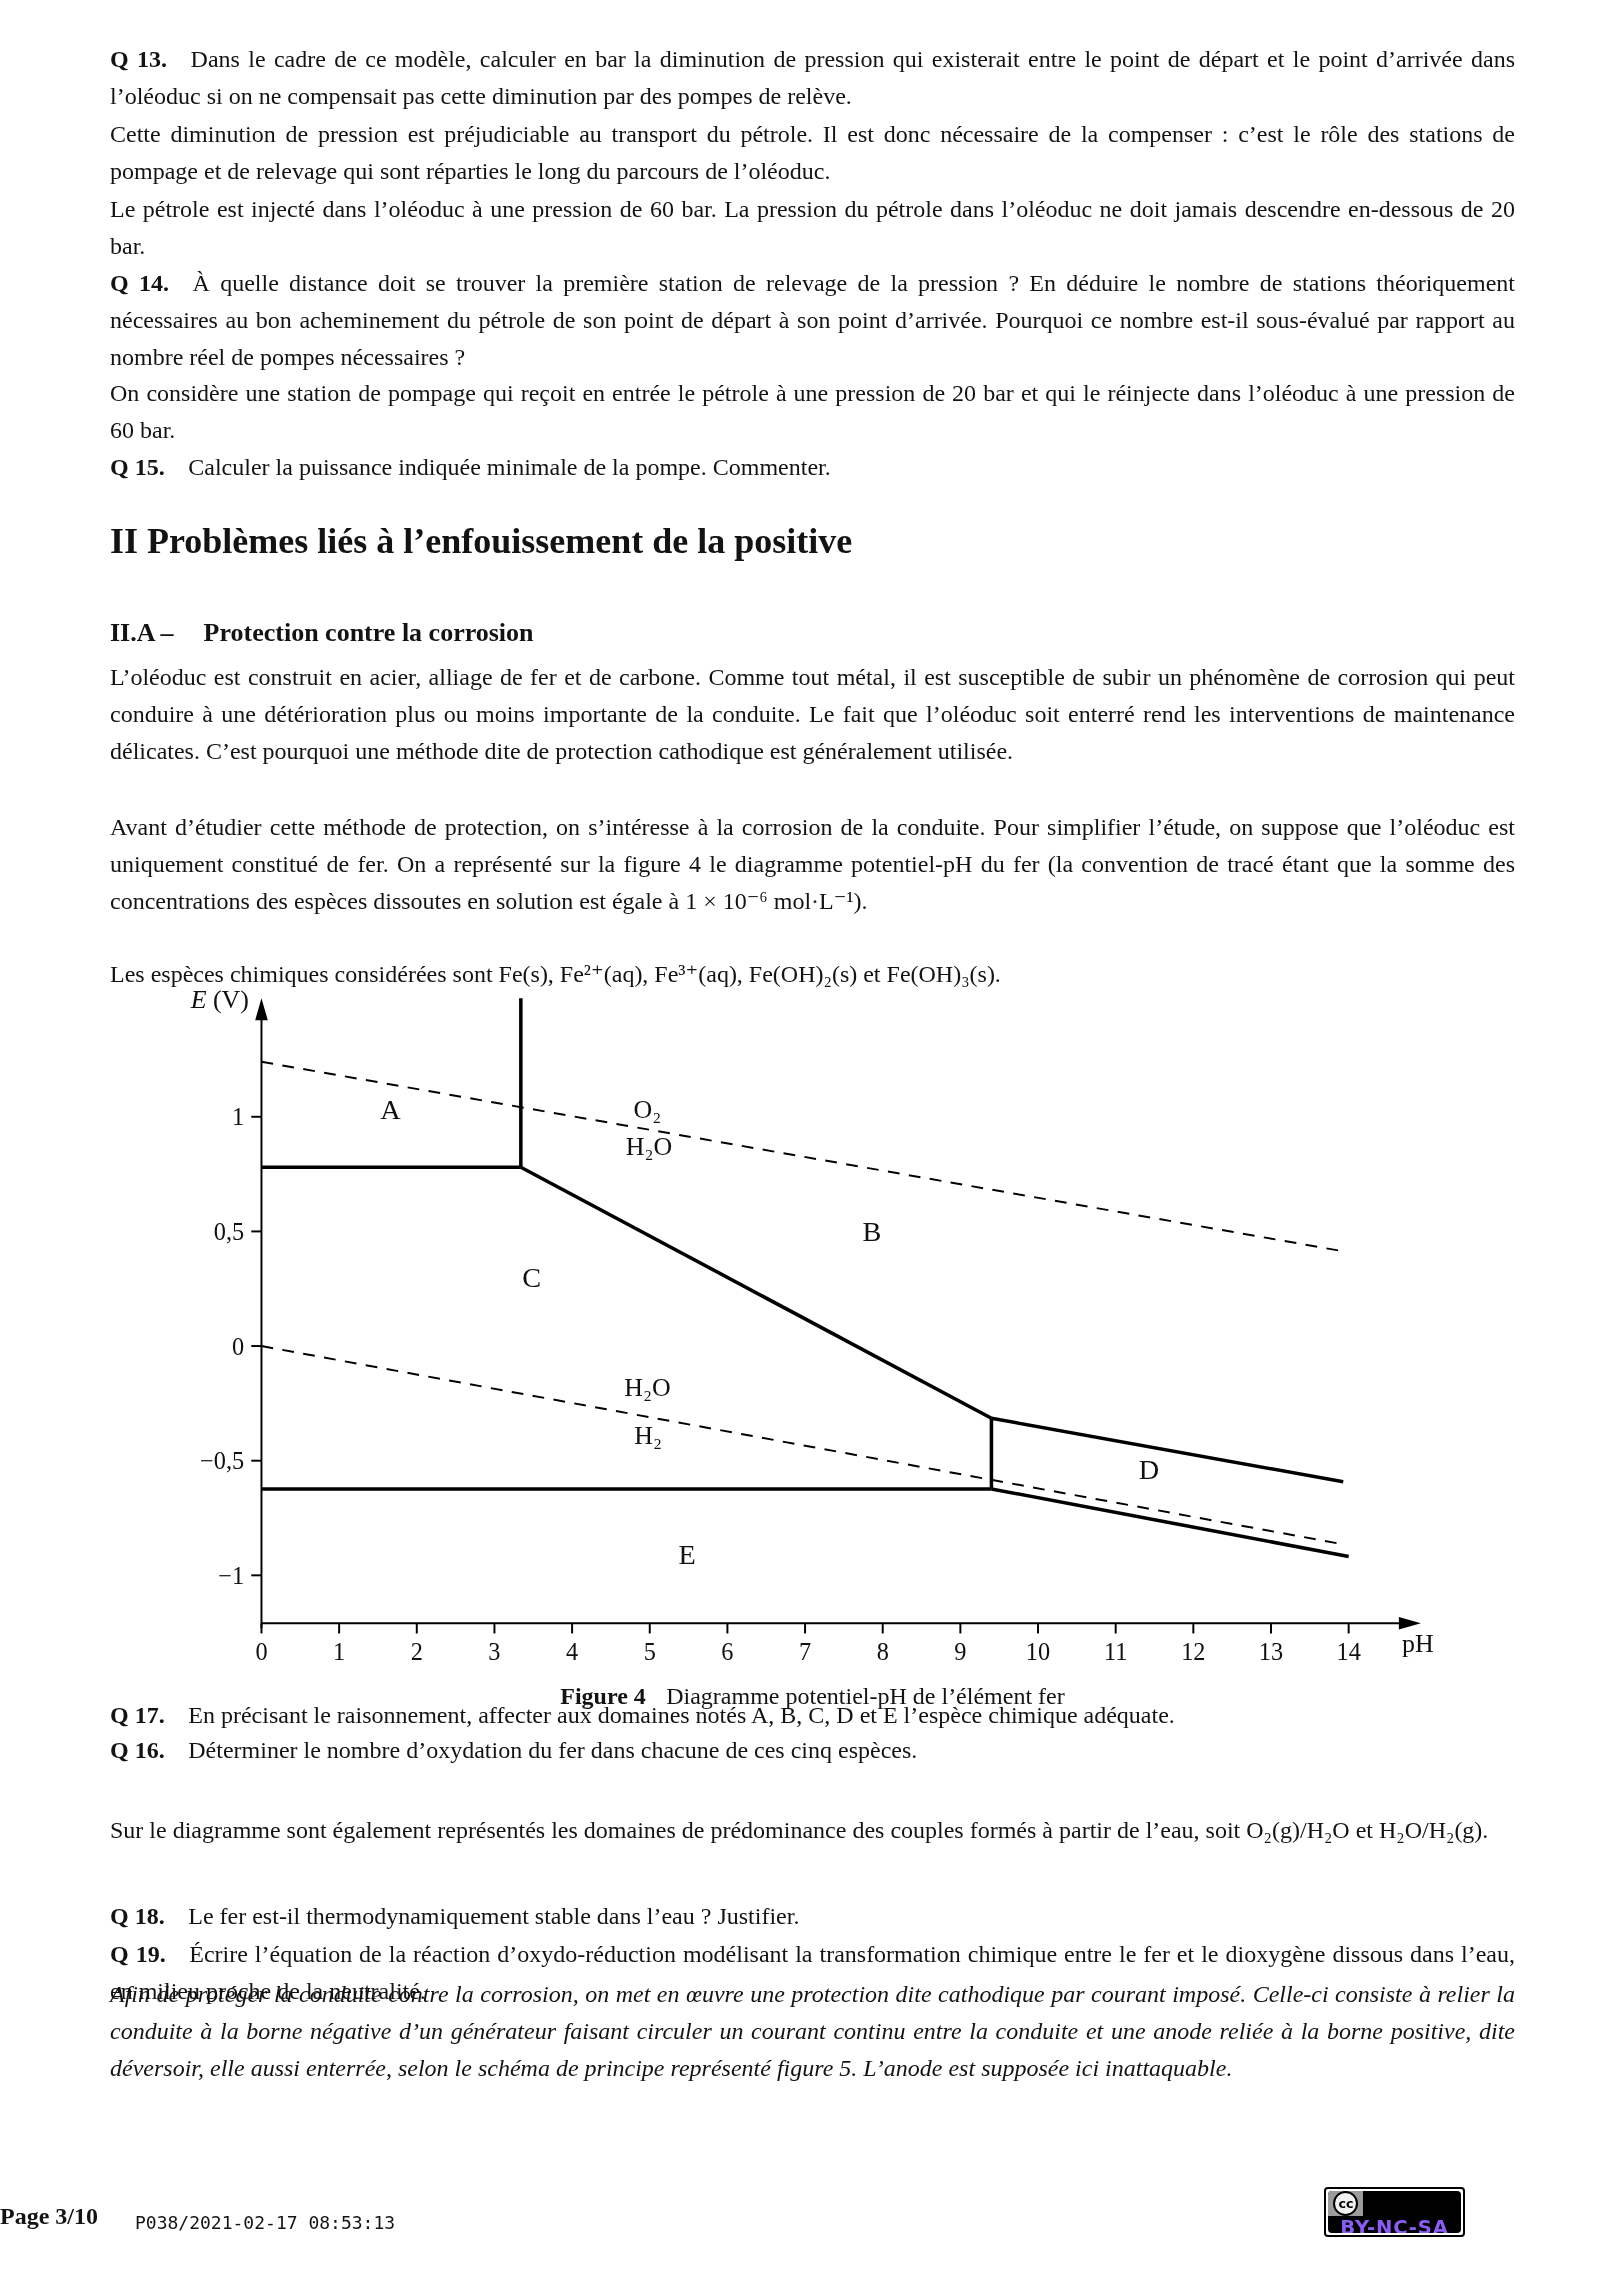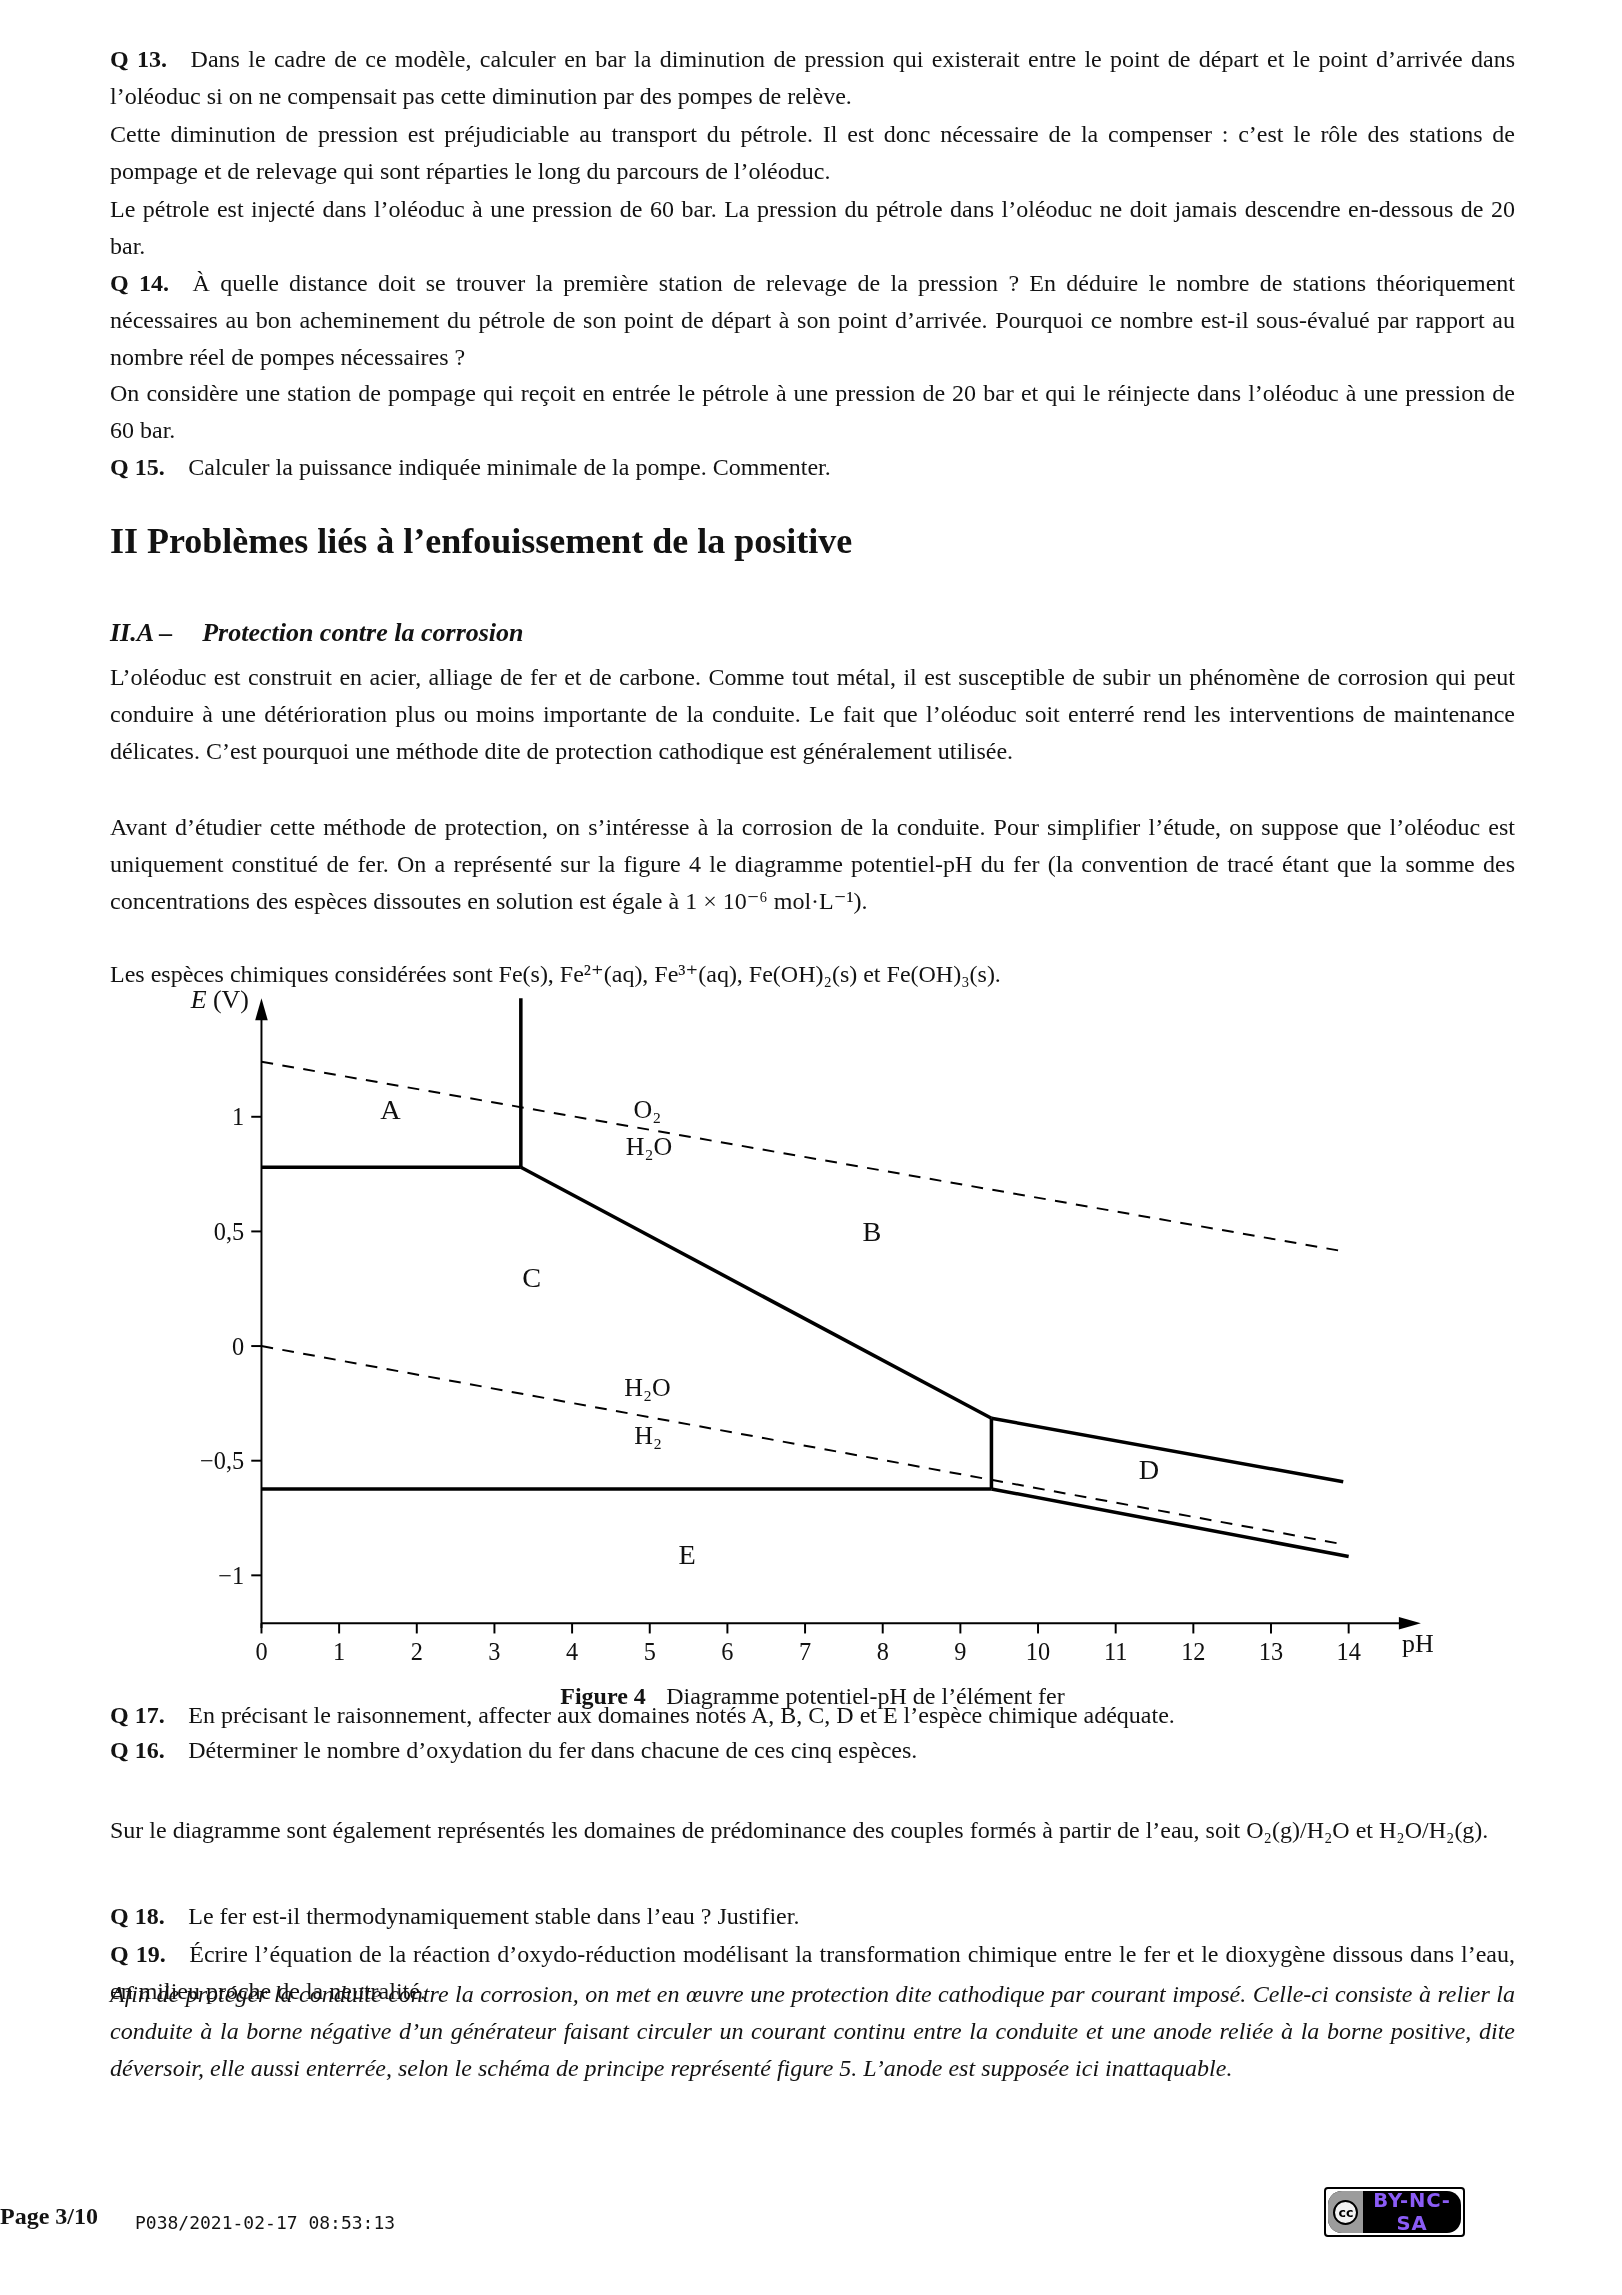--- a/index.html
+++ b/index.html
@@ -11,37 +11,37 @@
   .blk{position:absolute;left:110px;width:1405px;font-size:24px;line-height:37px;text-align:justify;}
   .qlabel{font-weight:bold;margin-right:23.6px;}
   .sublabel{margin-right:30px;}
   #blk-q13{top:41px;}
   #blk-cette{top:116px;}
   #blk-petrole{top:191px;}
   #blk-q14{top:265px;}
   #blk-onconsidere{top:375px;}
   #blk-q15{top:449px;}
   #blk-section{top:520px;font-size:36px;font-weight:bold;line-height:42px;text-align:left;}
-  #blk-subsection{top:614px;font-size:26px;font-weight:bold;font-style:italic;text-align:left;}
+  #blk-subsection{top:614px;font-size:26px;font-weight:bold;text-align:left;}
   #blk-oleoduc{top:659px;}
   #blk-avant{top:809px;}
   #blk-especes{top:956px;}
   #figure-wrap{position:absolute;left:0;top:973px;width:1623px;height:699px;}
   #blk-caption{top:1678px;text-align:center;}
   .caption-label{font-weight:bold;margin-right:20.4px;}
   #blk-q16{top:1732px;}
   #blk-q17{top:1697px;}
   #blk-sur{top:1812px;}
   #blk-q18{top:1898px;}
   #blk-q19{top:1936px;}
   #blk-afin{top:1976px;font-style:italic;}
   #footer-left{position:absolute;left:135px;top:2212px;font-family:"DejaVu Sans Mono","Liberation Mono",monospace;font-size:18px;}
   #footer-center{position:absolute;left:0;top:2203px;width:1612px;font-size:24px;font-weight:bold;}
   #cc-badge{position:absolute;left:1324px;top:2187px;width:141px;height:50px;background:#ffffff;border:2.4px solid #000;border-radius:3.9px;padding:2.4px;box-sizing:border-box;}
-  #cc-inner{display:flex;align-items:center;background:#000;width:100%;height:100%;border-radius:14px;overflow:hidden;}
+  #cc-inner{display:flex;align-items:center;background:#000;width:100%;height:100%;border-radius:4px;overflow:hidden;flex-direction:column;}
   #cc-logo-wrap{width:35px;align-self:stretch;background:#9c9c9c;display:flex;align-items:center;justify-content:center;}
   #cc-circle{width:25px;height:25px;border-radius:50%;border:2.4px solid #000;background:#f2f2f2;color:#000;display:flex;align-items:center;justify-content:center;font-weight:bold;font-size:12.6px;font-family:"DejaVu Sans","Liberation Sans",sans-serif;box-sizing:border-box;}
   #cc-text{flex:1;color:#8b5cf6;text-align:center;font-family:"DejaVu Sans","Liberation Sans",sans-serif;font-weight:bold;font-size:19.6px;letter-spacing:0.8px;}
   
   #diagram .axis{stroke:#000;stroke-width:2.5;fill:none;}
   #diagram .tick{stroke:#000;stroke-width:2.5;}
   #diagram .solid{stroke:#000;stroke-width:4.5;fill:none;stroke-linejoin:miter;}
   #diagram .dashed{stroke:#000;stroke-width:2.5;fill:none;stroke-dasharray:15 12;}
   #diagram .arrowhead{fill:#000;}
   #diagram text{font-family:"Liberation Serif","DejaVu Serif",serif;fill:#111;}

